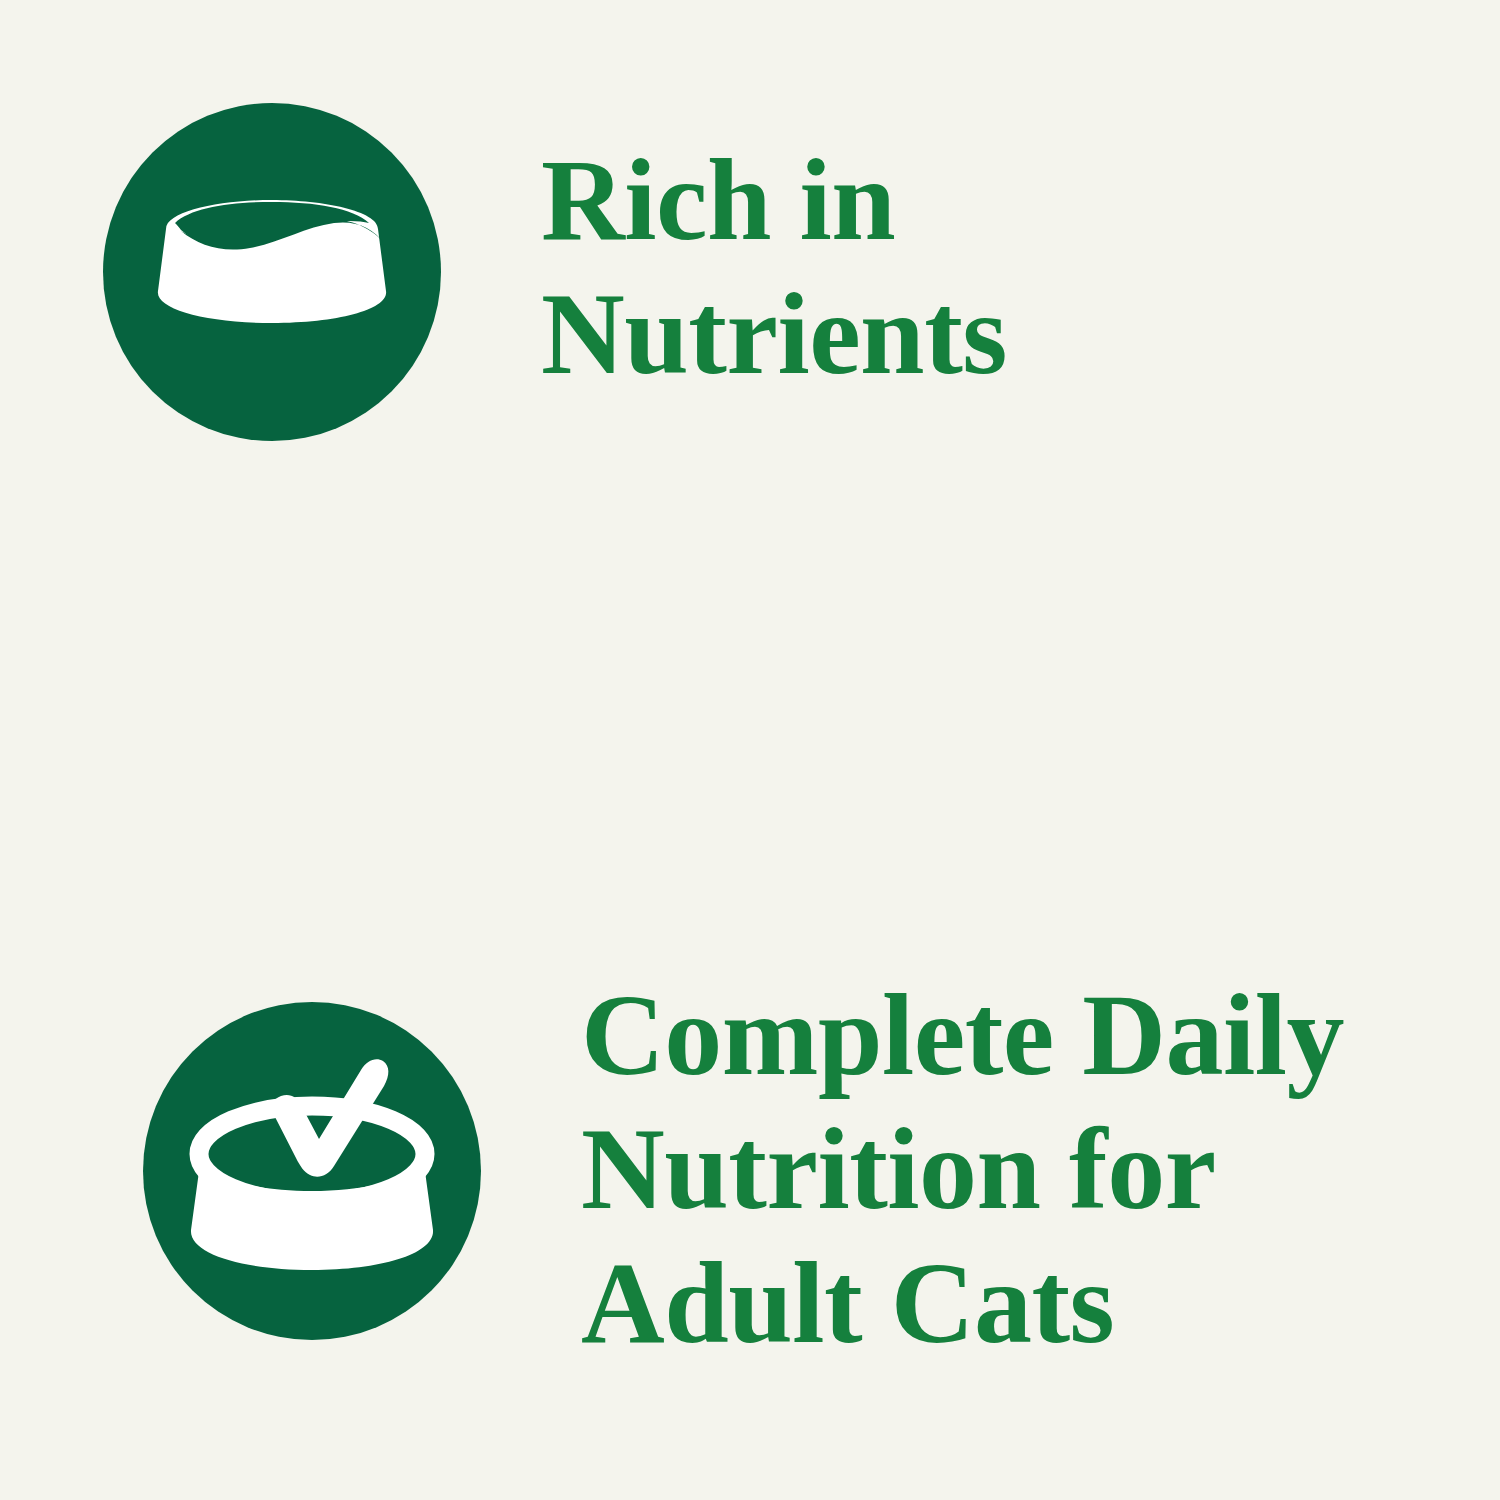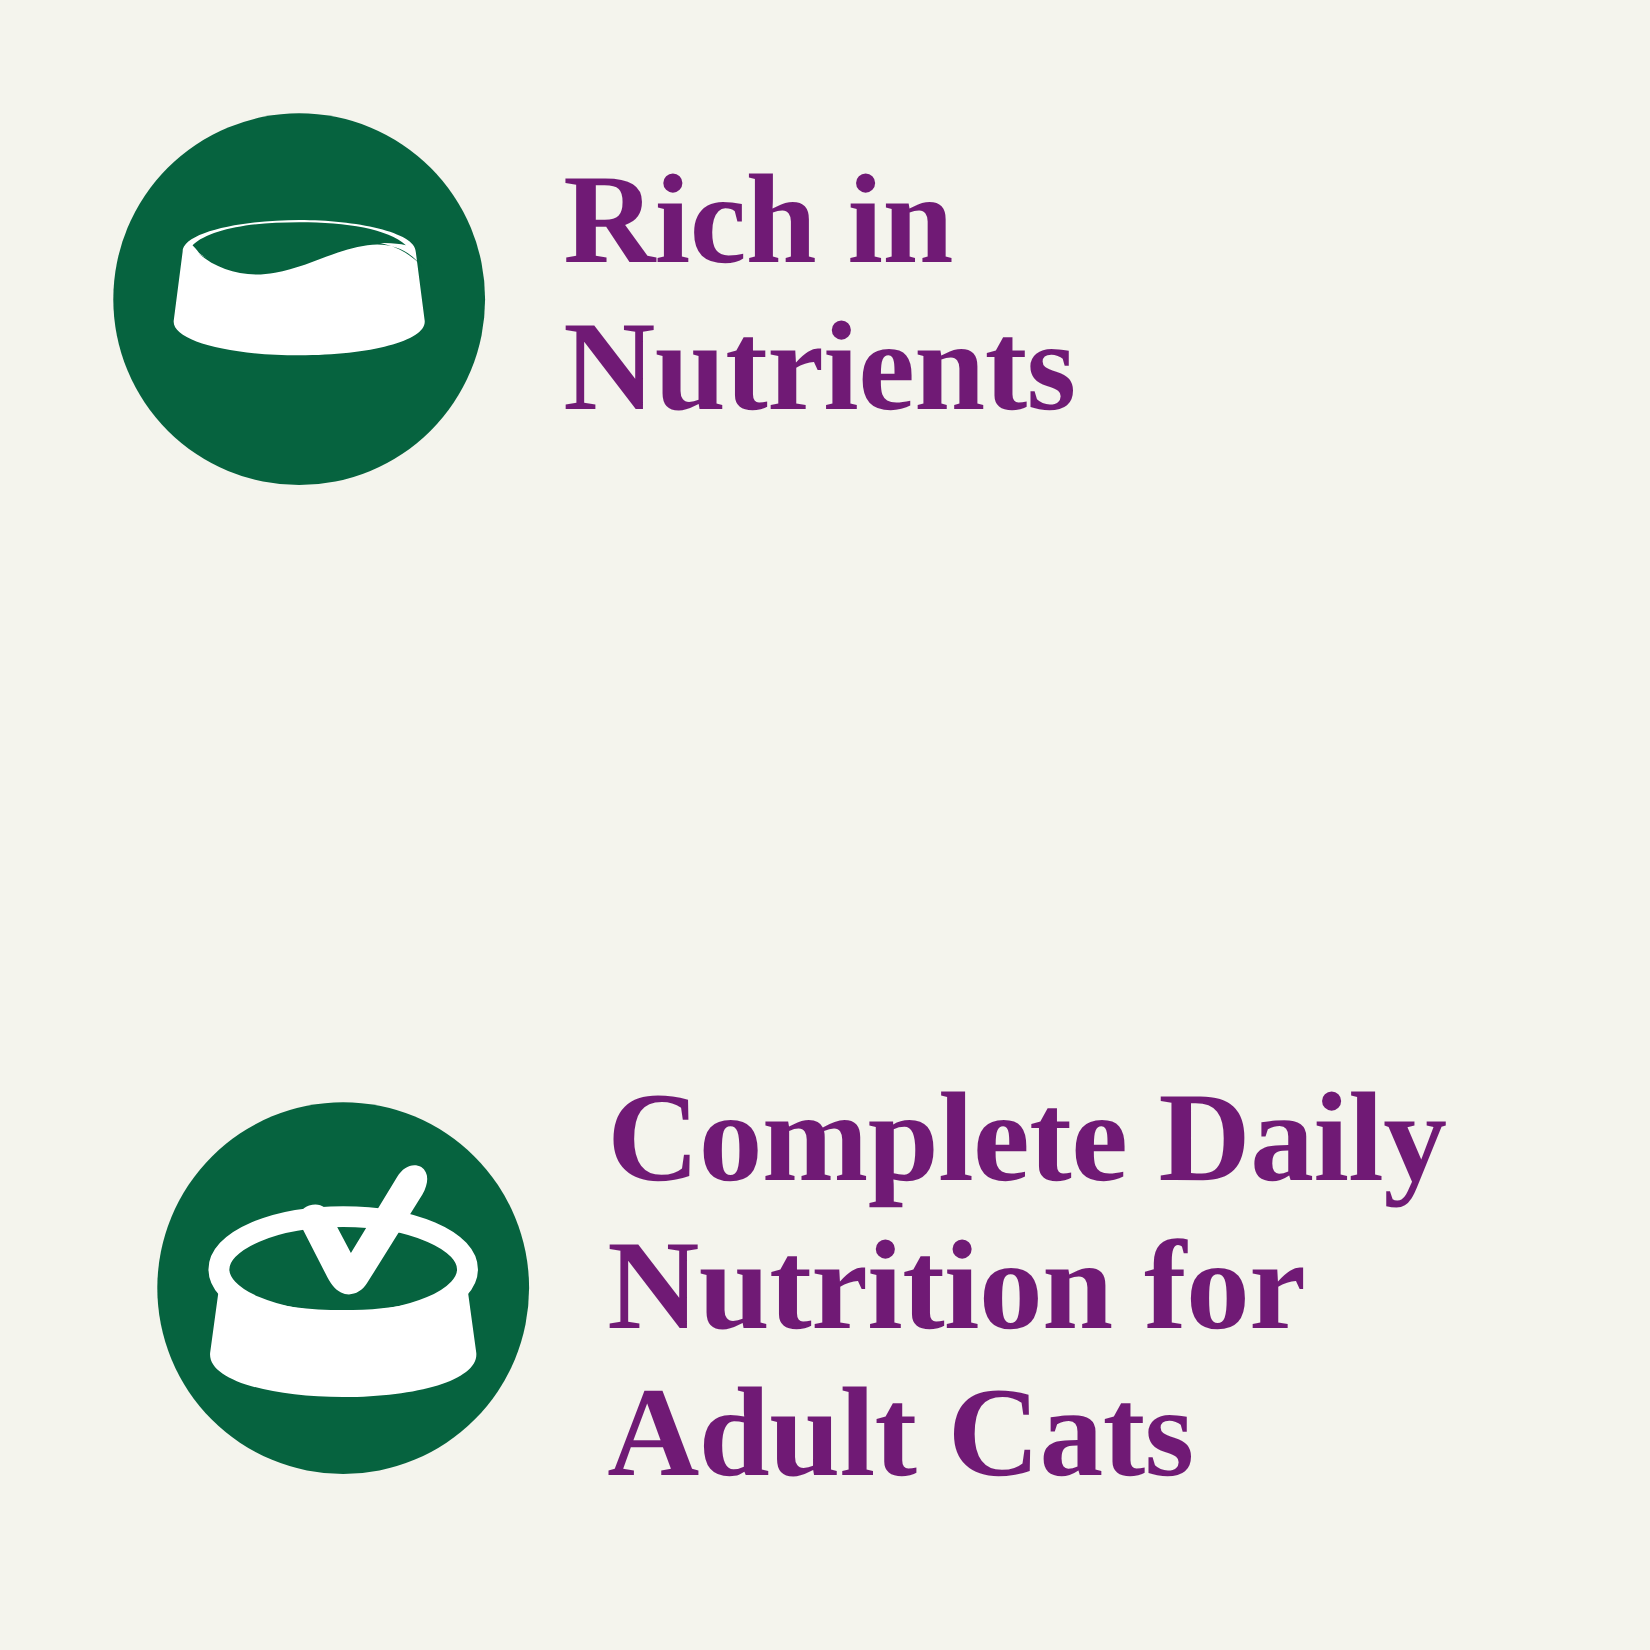--- a/index.html
+++ b/index.html
@@ -49,23 +49,23 @@
     position: absolute;
     left: 0;
     top: 0;
     width: 338px;
     height: 338px;
     display: block;
   }
 
   .benefit-text {
     flex: 1 1 auto;
-    margin-left: 71px;
+    margin-left: 100px;
     padding-top: 28px;
-    color: #701a75;
+    color: #15803d;
     font-size: 116px;
     font-weight: bold;
     line-height: 134px;
     letter-spacing: -0.5px;
     white-space: pre-line;
     font-family: "Liberation Serif", "DejaVu Serif", serif;
   }
 
   
   #row-0 .benefit-text { padding-top: 30px; }

